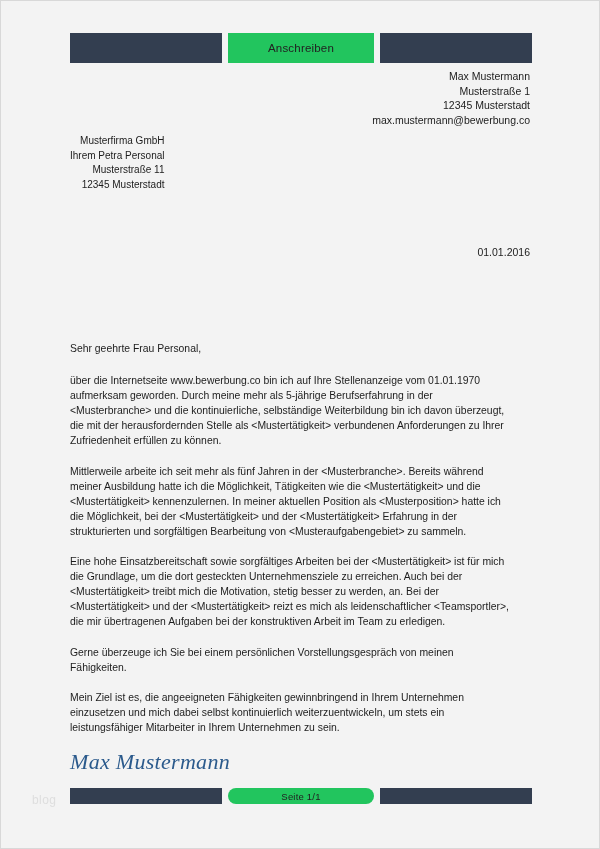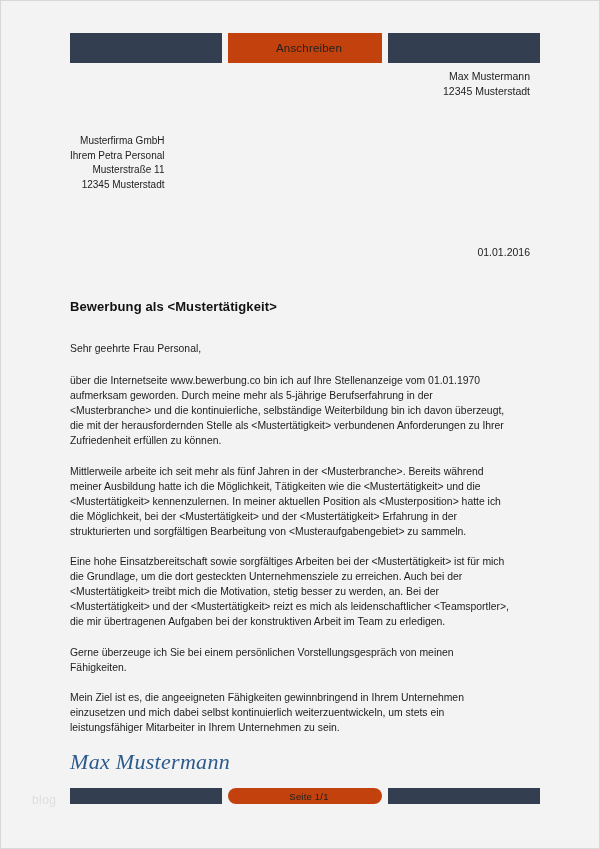--- a/index.html
+++ b/index.html
@@ -32,28 +32,27 @@
   .band-footer { bottom: 44px; height: 16px; }
 
   .band-block {
     background: #333e50;
     flex: 0 0 auto;
   }
   .band-gap {
     flex: 0 0 6px;
   }
   .band-label {
-    background: #c2410c;
+    background: #22c55e;
     flex: 0 0 auto;
     display: flex;
     align-items: center;
     justify-content: center;
     color: #222222;
     letter-spacing: .2px;
-    padding-left: 8px;
   }
   .band-header .band-block { width: 152px; }
   .band-header .band-label { width: 146px; font-size: 11.5px; }
   .band-footer .band-block { width: 152px; }
   .band-footer .band-label { width: 146px; font-size: 9.5px; border-radius: 8px; }
 
   
   .sender {
     position: absolute;
     top: 68px;
@@ -142,33 +141,34 @@
   <div class="band band-header">
     <div class="band-block"></div>
     <div class="band-gap"></div>
     <div class="band-label">Anschreiben</div>
     <div class="band-gap"></div>
     <div class="band-block"></div>
   </div>
 
   <div class="sender">
     <div>Max Mustermann</div>
+    <div>Musterstraße 1</div>
     <div>12345 Musterstadt</div>
+    <div>max.mustermann@bewerbung.co</div>
   </div>
 
   <div class="recipient">
     <div>Musterfirma GmbH</div>
     <div>Ihrem Petra Personal</div>
     <div>Musterstraße 11</div>
     <div>12345 Musterstadt</div>
   </div>
 
   <div class="date">01.01.2016</div>
 
-  <div class="subject">Bewerbung als &lt;Mustertätigkeit&gt;</div>
 
   <div class="body-text">
     <p class="salutation">Sehr geehrte Frau Personal,</p>
     <p>über die Internetseite www.bewerbung.co bin ich auf Ihre Stellenanzeige vom 01.01.1970 aufmerksam geworden. Durch meine mehr als 5-jährige Berufserfahrung in der &lt;Musterbranche&gt; und die kontinuierliche, selbständige Weiterbildung bin ich davon überzeugt, die mit der herausfordernden Stelle als &lt;Mustertätigkeit&gt; verbundenen Anforderungen zu Ihrer Zufriedenheit erfüllen zu können.</p>
     <p>Mittlerweile arbeite ich seit mehr als fünf Jahren in der &lt;Musterbranche&gt;. Bereits während meiner Ausbildung hatte ich die Möglichkeit, Tätigkeiten wie die &lt;Mustertätigkeit&gt; und die &lt;Mustertätigkeit&gt; kennenzulernen. In meiner aktuellen Position als &lt;Musterposition&gt; hatte ich die Möglichkeit, bei der &lt;Mustertätigkeit&gt; und der &lt;Mustertätigkeit&gt; Erfahrung in der strukturierten und sorgfältigen Bearbeitung von &lt;Musteraufgabengebiet&gt; zu sammeln.</p>
     <p>Eine hohe Einsatzbereitschaft sowie sorgfältiges Arbeiten bei der &lt;Mustertätigkeit&gt; ist für mich die Grundlage, um die dort gesteckten Unternehmensziele zu erreichen. Auch bei der &lt;Mustertätigkeit&gt; treibt mich die Motivation, stetig besser zu werden, an. Bei der &lt;Mustertätigkeit&gt; und der &lt;Mustertätigkeit&gt; reizt es mich als leidenschaftlicher &lt;Teamsportler&gt;, die mir übertragenen Aufgaben bei der konstruktiven Arbeit im Team zu erledigen.</p>
     <p>Gerne überzeuge ich Sie bei einem persönlichen Vorstellungsgespräch von meinen Fähigkeiten.</p>
     <p>Mein Ziel ist es, die angeeigneten Fähigkeiten gewinnbringend in Ihrem Unternehmen einzusetzen und mich dabei selbst kontinuierlich weiterzuentwickeln, um stets ein leistungsfähiger Mitarbeiter in Ihrem Unternehmen zu sein.</p>
     <div class="signature">Max Mustermann</div>
     <div class="signature-name">Max Mustermann</div>

